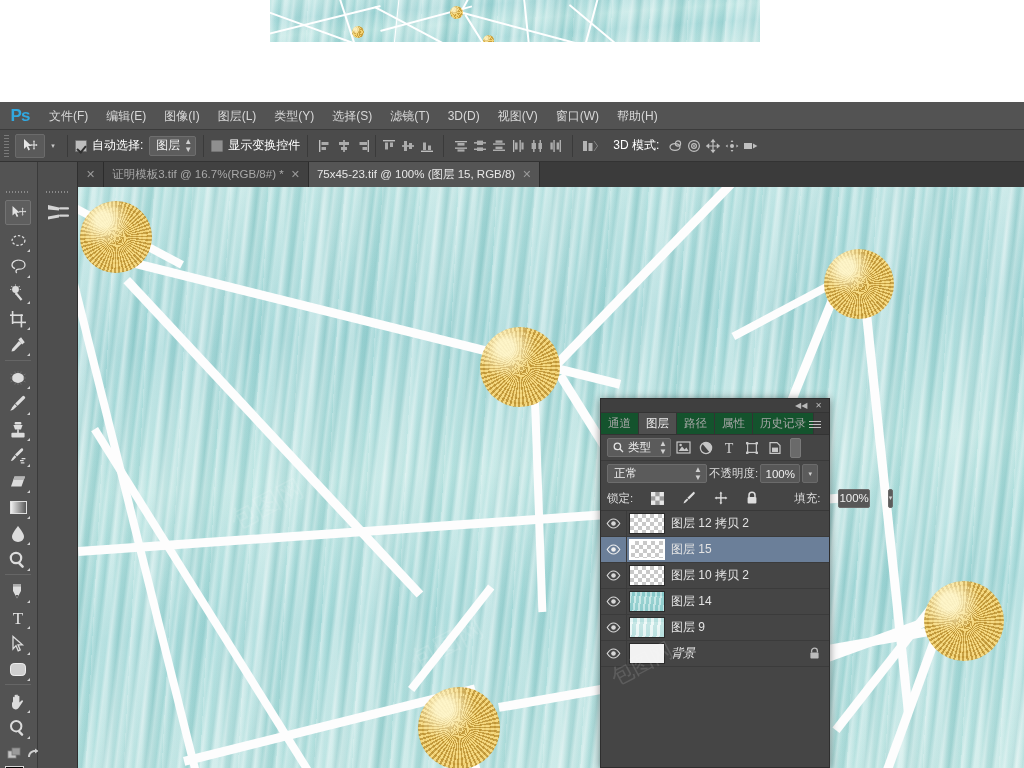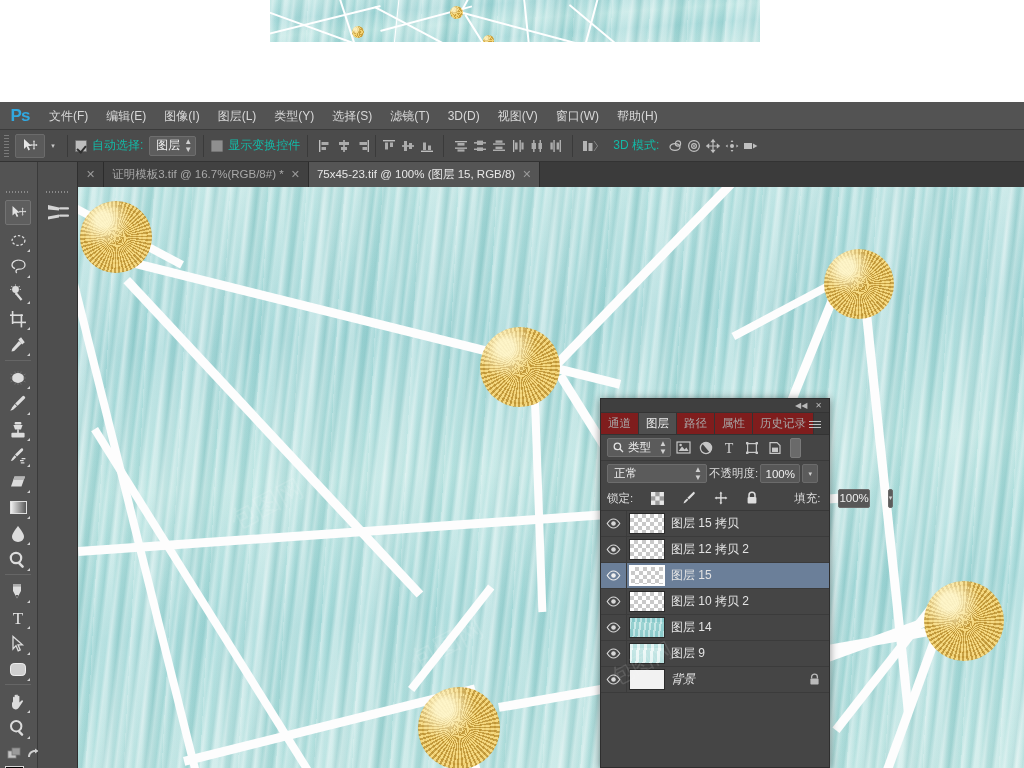--- a/index.html
+++ b/index.html
@@ -77,21 +77,21 @@
   .chk {
     width:12px; height:12px; background:#bdbdbd; border:1px solid #757575;
     border-radius:1px; position:relative; flex:none;
   }
   .chk.on::after {
     content:""; position:absolute; left:2px; top:5px; width:4px; height:7px;
     border-right:2px solid #303030; border-bottom:2px solid #303030;
     transform:rotate(40deg) translate(-1px,-2px);
   }
   .chk.off { background:#8f8f8f; }
-  .optlabel { font-size:12px; color:#14b8a6; margin-left:5px; white-space:nowrap; }
+  .optlabel { font-size:12px; color:#ffffff; margin-left:5px; white-space:nowrap; }
   .combo {
     height:20px; min-width:44px; background:#5d5d5d; border:1px solid #6e6e6e;
     border-radius:2px; display:flex; align-items:center; justify-content:space-between;
     padding:0 3px 0 6px; margin-left:6px; font-size:12px; color:#efefef;
   }
   .spin { font-size:8px; color:#d0d0d0; line-height:8px; margin-left:4px; }
   .alignicon {
     width:19px; height:22px; display:flex; align-items:center; justify-content:center;
     opacity:.88;
   }
@@ -166,21 +166,21 @@
     justify-content:flex-end; gap:8px; padding-right:7px;
     border-bottom:1px solid #343434;
   }
   .ptb-btn { font-size:8px; color:#b9b9b9; line-height:8px; }
   .panel-tabs {
     height:22px; background:#3c3c3c; display:flex; align-items:stretch;
     border-bottom:1px solid #333; position:relative;
   }
   .ptab {
     padding:0 7px; display:flex; align-items:center; font-size:11.5px;
-    color:#a8a8a8; border-right:1px solid #333; background:#7f1d1d; white-space:nowrap;
+    color:#a8a8a8; border-right:1px solid #333; background:#14532d; white-space:nowrap;
   }
   .ptab.active { background:#4f4f4f; color:#ececec; }
   .pmenu {
     position:absolute; right:4px; top:4px; width:16px; height:14px;
     display:flex; flex-direction:column; justify-content:center; gap:2px;
   }
   .pmenu i { height:1px; background:#c4c4c4; display:block; }
   .pmenu i:nth-child(1){ width:12px } .pmenu i:nth-child(2){ width:12px }
   .pmenu i:nth-child(3){ width:12px }
 
@@ -882,30 +882,20 @@
           </svg>
       </div>
       <div style="flex:1"></div>
       <div class="fieldlabel">填充:</div>
       <div class="numfield">100%</div>
       <div class="numcaret">▾</div>
     </div>
 
     <div class="layerlist">
 
-      <div class="lrow">
-        <div class="eyecell div">
-          <svg width="15" height="11" viewBox="0 0 15 11">
-              <path d="M7.5 1 C11 1 13.8 5.5 13.8 5.5 C13.8 5.5 11 10 7.5 10 C4 10 1.2 5.5 1.2 5.5 C1.2 5.5 4 1 7.5 1 Z" fill="none" stroke="#d8d8d8" stroke-width="1.1"></path>
-              <circle cx="7.5" cy="5.5" r="2.3" fill="#d8d8d8"></circle>
-            </svg>
-        </div>
-        <div class="thumb"></div>
-        <div class="lname">图层 15 拷贝</div>
-      </div>
 
       <div class="lrow">
         <div class="eyecell div">
           <svg width="15" height="11" viewBox="0 0 15 11">
               <path d="M7.5 1 C11 1 13.8 5.5 13.8 5.5 C13.8 5.5 11 10 7.5 10 C4 10 1.2 5.5 1.2 5.5 C1.2 5.5 4 1 7.5 1 Z" fill="none" stroke="#d8d8d8" stroke-width="1.1"></path>
               <circle cx="7.5" cy="5.5" r="2.3" fill="#d8d8d8"></circle>
             </svg>
         </div>
         <div class="thumb"></div>
         <div class="lname">图层 12 拷贝 2</div>

